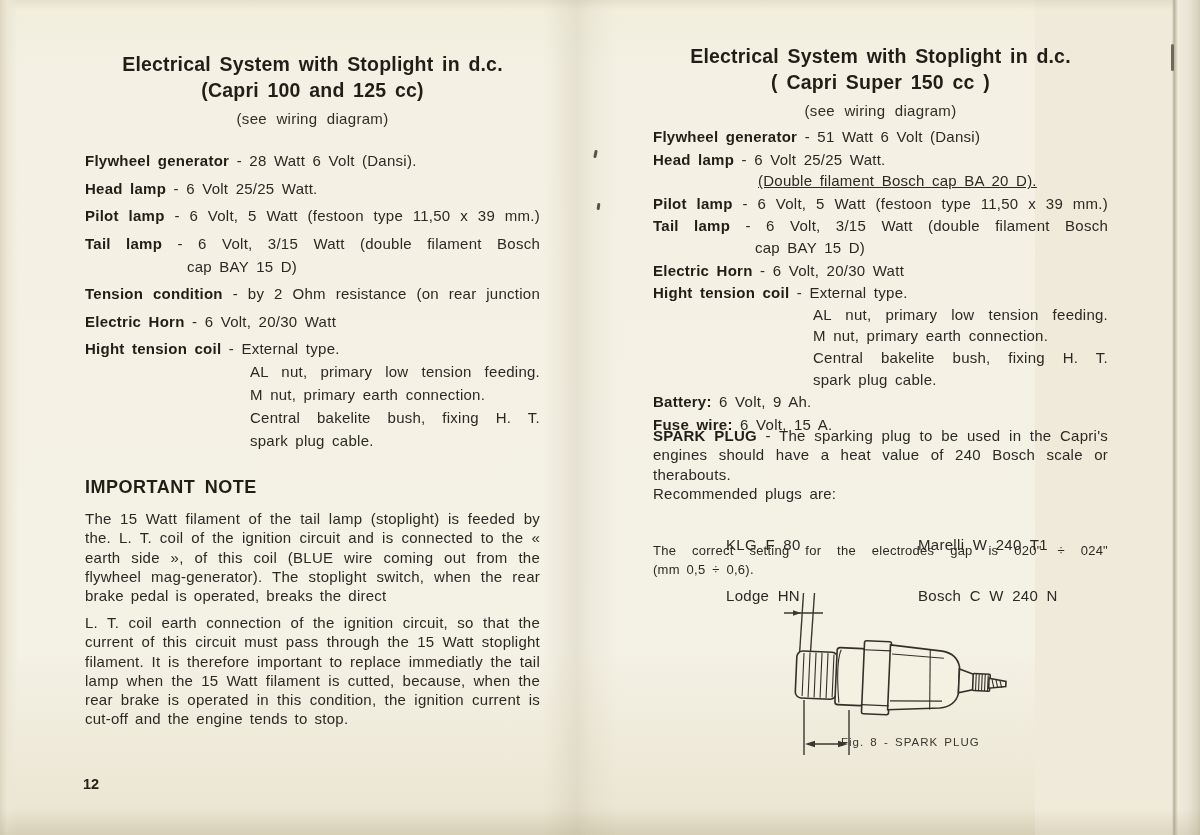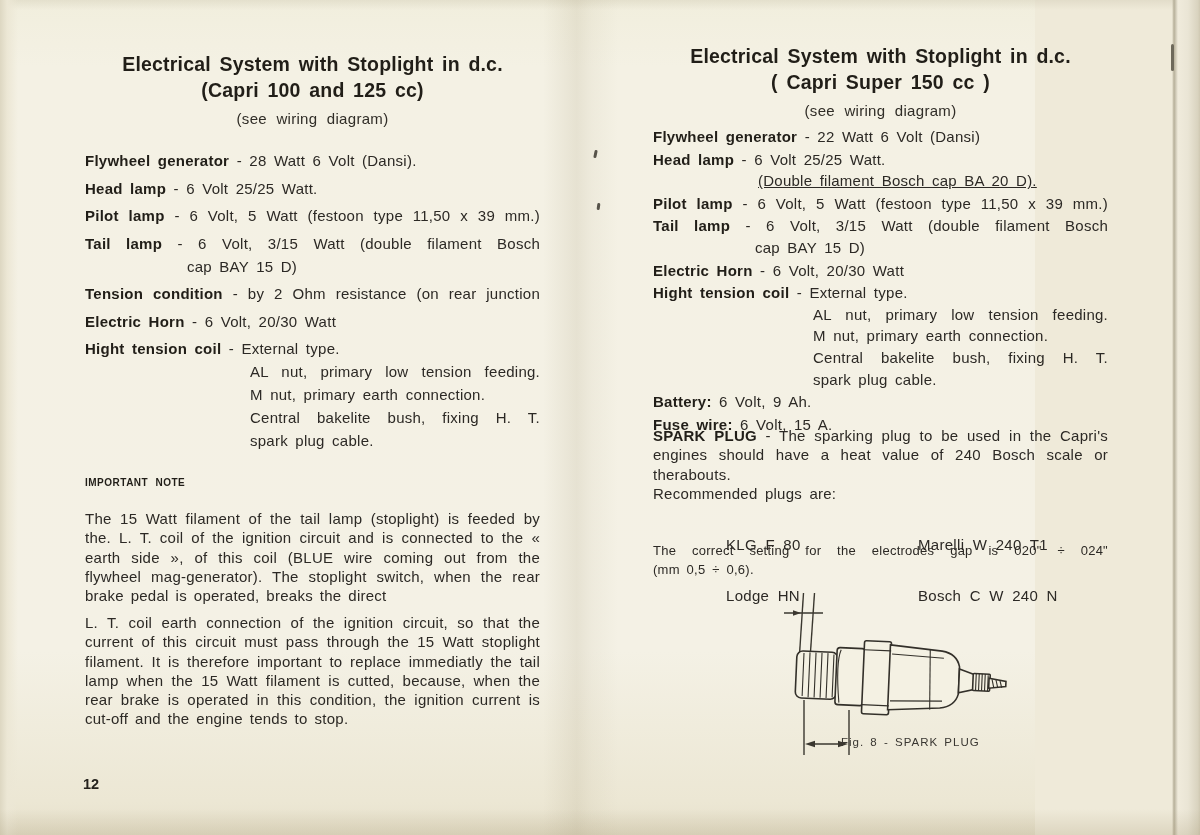--- a/index.html
+++ b/index.html
@@ -28,21 +28,21 @@
   .page.left .spec{margin-bottom:4.5px;}
   .page.right .spec{margin-bottom:1px;}
   .term{font-weight:bold;color:#211e18;}
   .j{text-align:justify;text-align-last:justify;word-spacing:0.5px;}
   .ind102{padding-left:102px;}
   .ind105{padding-left:105px;text-decoration:underline;}
   .ind158{padding-left:158px;}
   .ind160{padding-left:160px;}
   .ind165{padding-left:165px;}
 
-  .note-head{position:absolute;top:477px;left:0;font-size:10px;font-weight:bold;
+  .note-head{position:absolute;top:477px;left:0;font-size:18px;font-weight:bold;
              letter-spacing:0.5px;word-spacing:4px;color:#211e18;}
   .para{position:absolute;left:0;width:455px;font-size:15px;line-height:19.3px;
         text-align:justify;letter-spacing:0.25px;word-spacing:2.5px;}
   .para.p1{top:509px;}
   .para.p2{top:613px;}
   .pagenum{position:absolute;left:-2px;top:776px;font-size:14.5px;font-weight:bold;color:#25221d;}
 
   .sparkp{position:absolute;top:426px;left:0;width:455px;font-size:15px;line-height:19.3px;
           text-align:justify;letter-spacing:0.25px;word-spacing:2.5px;}
   .recommended{position:absolute;top:485px;left:0;font-size:15px;word-spacing:3px;letter-spacing:0.25px;}
@@ -124,21 +124,21 @@
 
   <div class="page right">
     <div class="title">
       <div>Electrical System with Stoplight in d.c.</div>
       <div>( Capri Super 150 cc )</div>
       <div class="sub">(see wiring diagram)</div>
     </div>
 
     <div class="specs">
       <div class="spec">
-        <div class="line"><span class="term">Flywheel generator</span><span> - 22 Watt 6 Volt (Dansi)</span></div>
+        <div class="line"><span class="term">Flywheel generator</span><span> - 51 Watt 6 Volt (Dansi)</span></div>
       </div>
       <div class="spec">
         <div class="line"><span class="term">Head lamp</span><span> - 6 Volt 25/25 Watt.</span></div>
         <div class="cont ind105">(Double filament Bosch cap BA 20 D).</div>
       </div>
       <div class="spec">
         <div class="line j"><span class="term">Pilot lamp</span><span> - 6 Volt, 5 Watt (festoon type 11,50 x 39 mm.)</span></div>
       </div>
       <div class="spec">
         <div class="line j"><span class="term">Tail lamp</span><span> - 6 Volt, 3/15 Watt (double filament Bosch</span></div>

